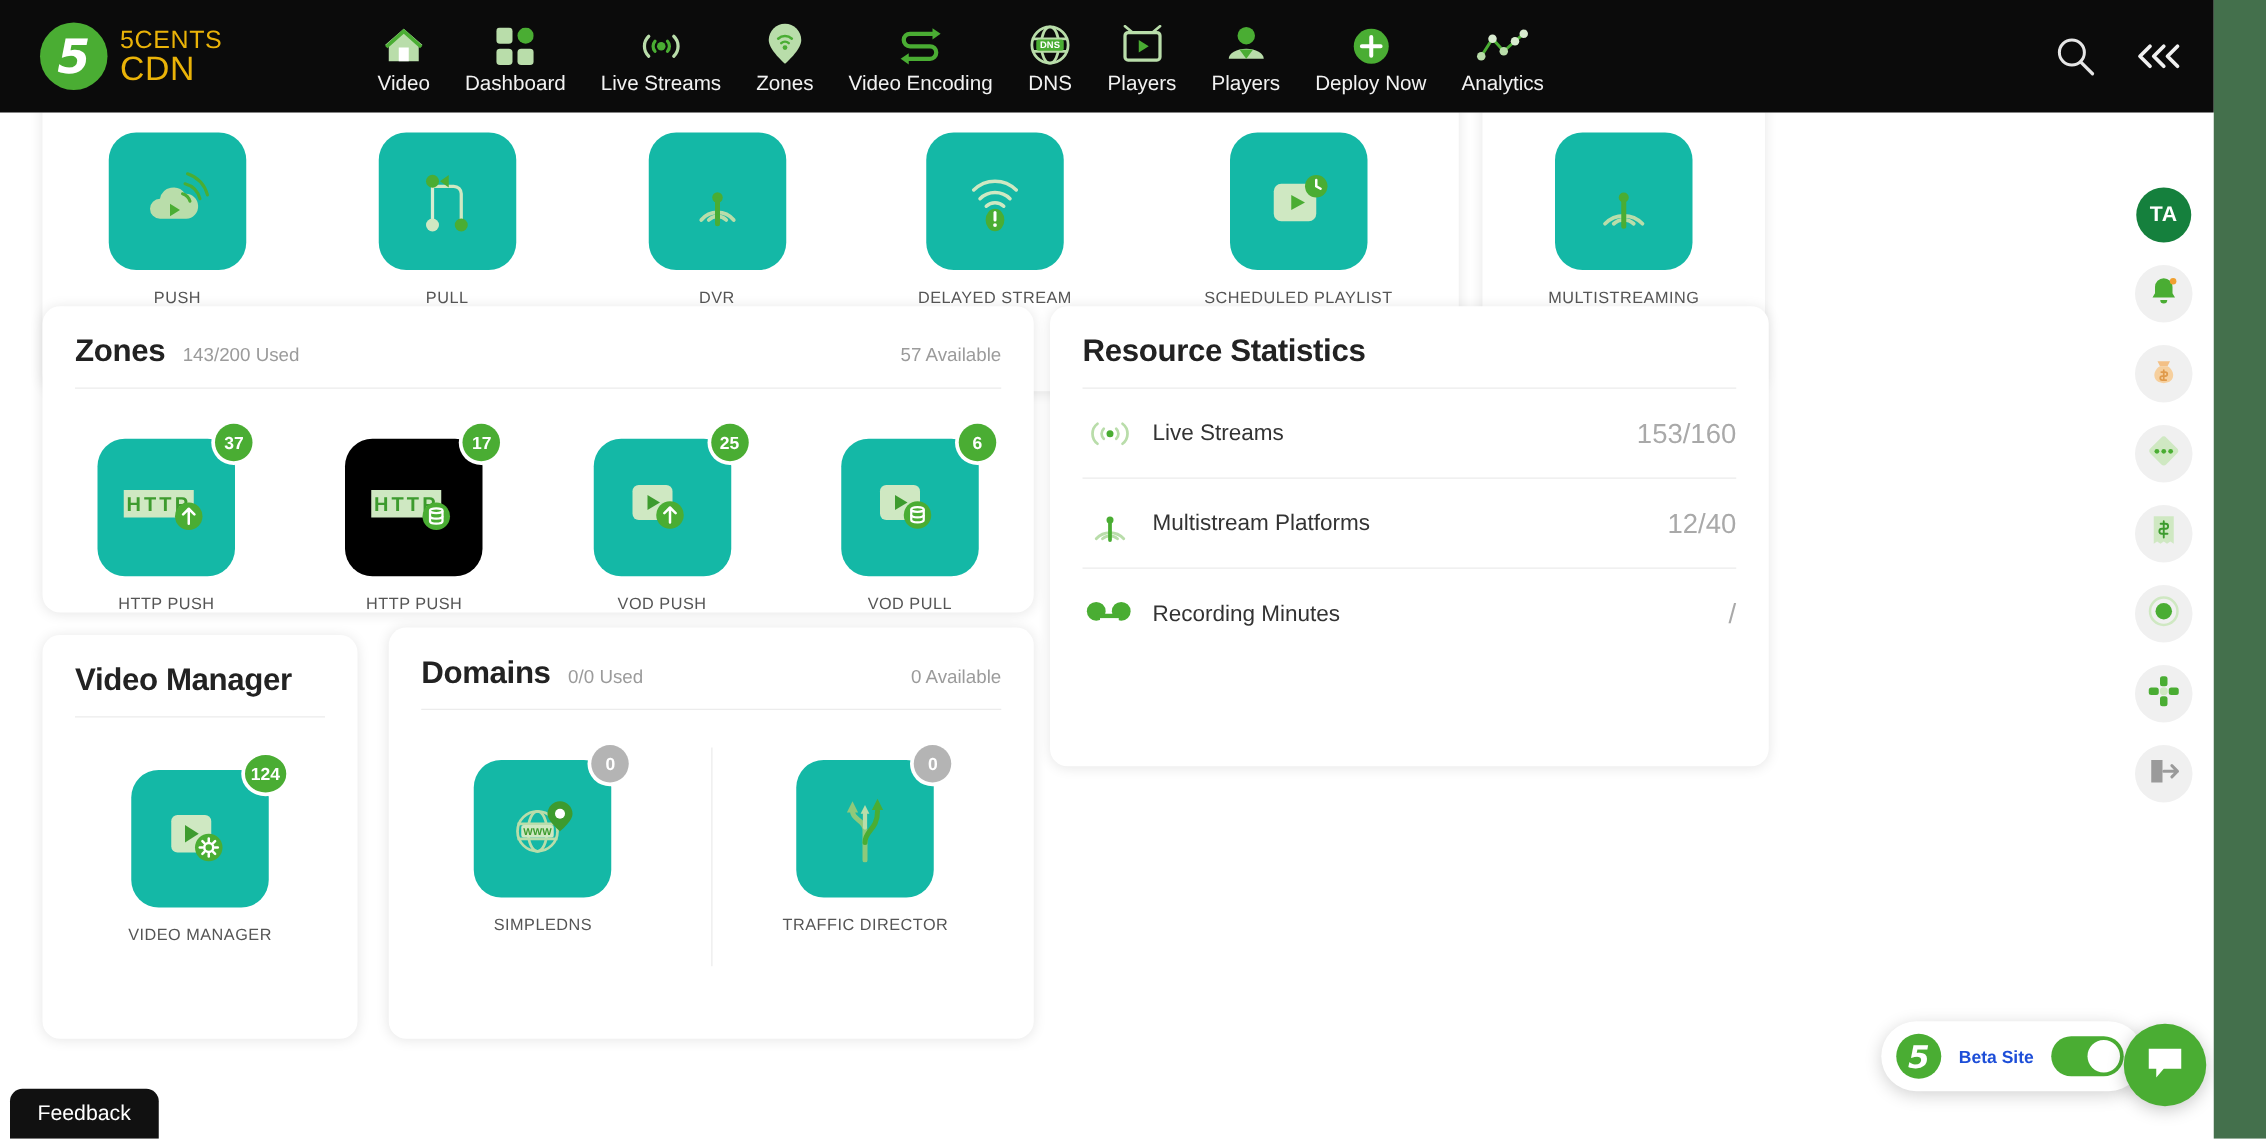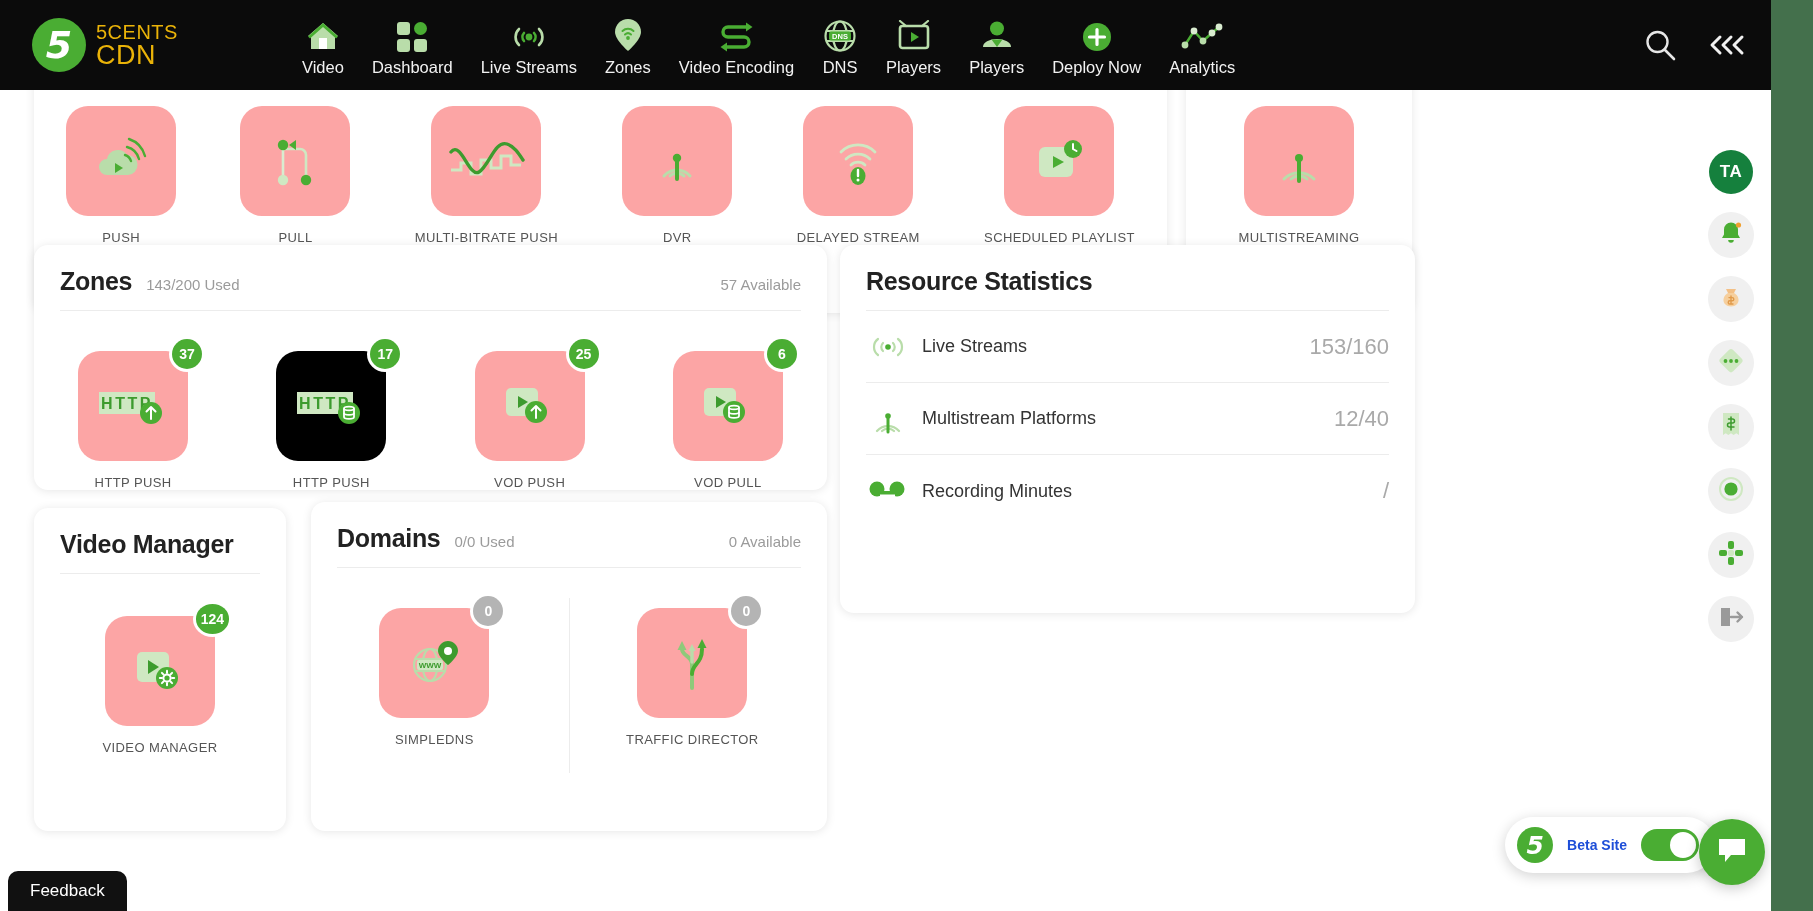--- a/index.html
+++ b/index.html
@@ -55,21 +55,21 @@
   .panel-right{ margin-left:auto; font-size:15px; color:#9b9b9b; }
   .rule{ height:1px; background:#ececec; margin:14px 26px 0 26px; }
 
   
   .tiles{ display:flex; }
   .tile{
     display:flex;flex-direction:column;align-items:center; cursor:pointer;
     position:relative;
   }
   .tile .thumb{
-    width:110px;height:110px;border-radius:22px;background:#fca5a5;
+    width:110px;height:110px;border-radius:22px;background:#14b8a6;
     display:flex;align-items:center;justify-content:center;position:relative;
   }
   .tile.selected .thumb{ background:#000; }
   .tile .cap{
     margin-top:14px;font-size:13px;color:#555;letter-spacing:0.4px;white-space:nowrap;
   }
   .badge{
     position:absolute; top:-12px; right:-14px;
     min-width:30px;height:30px;border-radius:50%;
     background:#4aad33;color:#fff;font-size:14px;font-weight:700;
@@ -342,29 +342,20 @@
             <path d="M13 14 H30 a6 6 0 0 1 6 6 V42" stroke="#cfe8c2" stroke-width="2.6" fill="none"></path>
             <circle cx="13" cy="10" r="5.2" fill="#4aad33"></circle>
             <path d="M26 5 L19 10 L26 15 Z" fill="#4aad33"></path>
             <circle cx="13" cy="45" r="5.2" fill="#cfe8c2"></circle>
             <circle cx="36" cy="45" r="5.2" fill="#4aad33"></circle>
           </svg>
         </div>
         <div class="cap">PULL</div>
       </div>
 
-      <div class="tile">
-        <div class="thumb">
-          <svg width="78" height="46" viewBox="0 0 78 46">
-            <polyline points="4,32 14,32 14,25 24,25 24,36 34,36 34,22 44,22 44,30 54,30 54,18 64,18 64,27 74,27" fill="none" stroke="#cfe8c2" stroke-width="3"></polyline>
-            <path d="M4 14 C14 2, 22 40, 32 34 C42 28, 48 2, 60 6 C68 9, 72 16, 76 22" fill="none" stroke="#3d9b2e" stroke-width="3.4" stroke-linecap="round"></path>
-          </svg>
-        </div>
-        <div class="cap">MULTI-BITRATE PUSH</div>
-      </div>
 
       <div class="tile">
         <div class="thumb">
           <svg width="50" height="50" viewBox="0 0 50 50">
             <g fill="none" stroke="#b9ddaa" stroke-width="3" stroke-linecap="round">
               <path d="M12 40 A17 17 0 0 1 38 40"></path>
                 <path d="M18 40 A10 10 0 0 1 32 40"></path>
             </g>
             <circle cx="25" cy="22" r="4.2" fill="#4aad33"></circle>
             <path d="M25 24 V43" stroke="#4aad33" stroke-width="4" stroke-linecap="round"></path>

